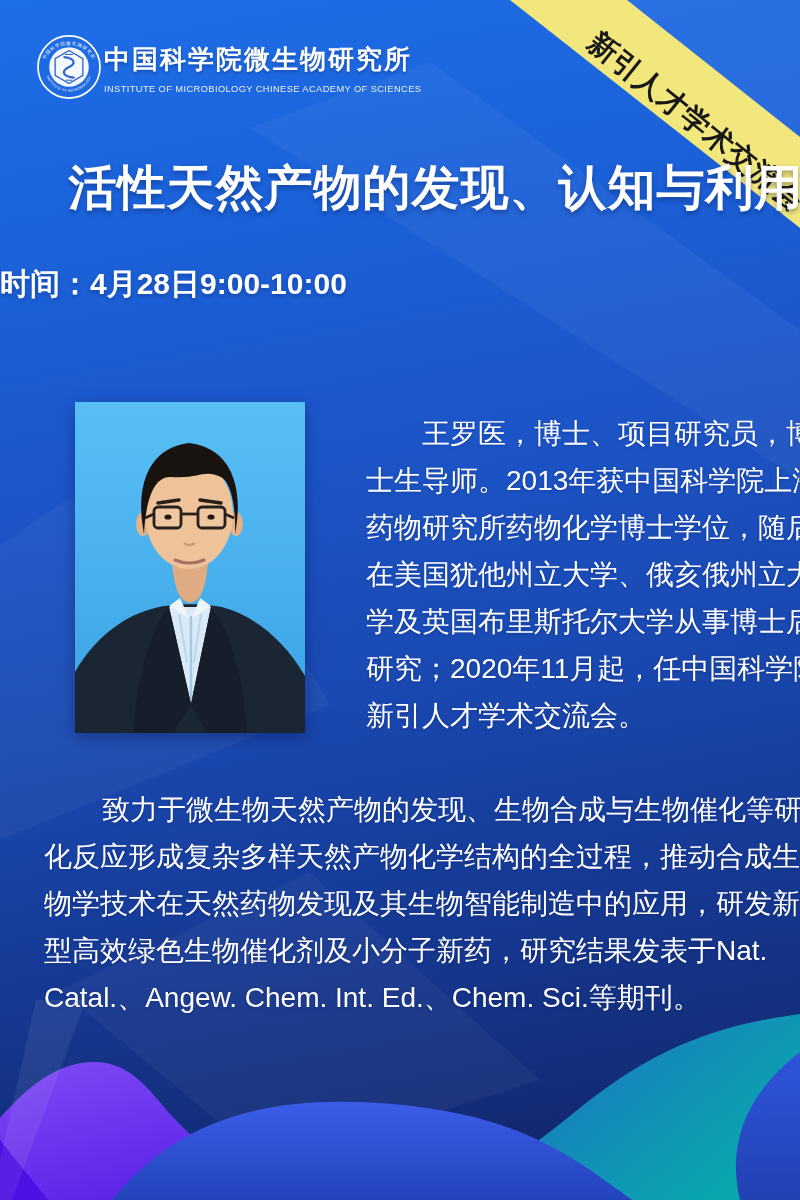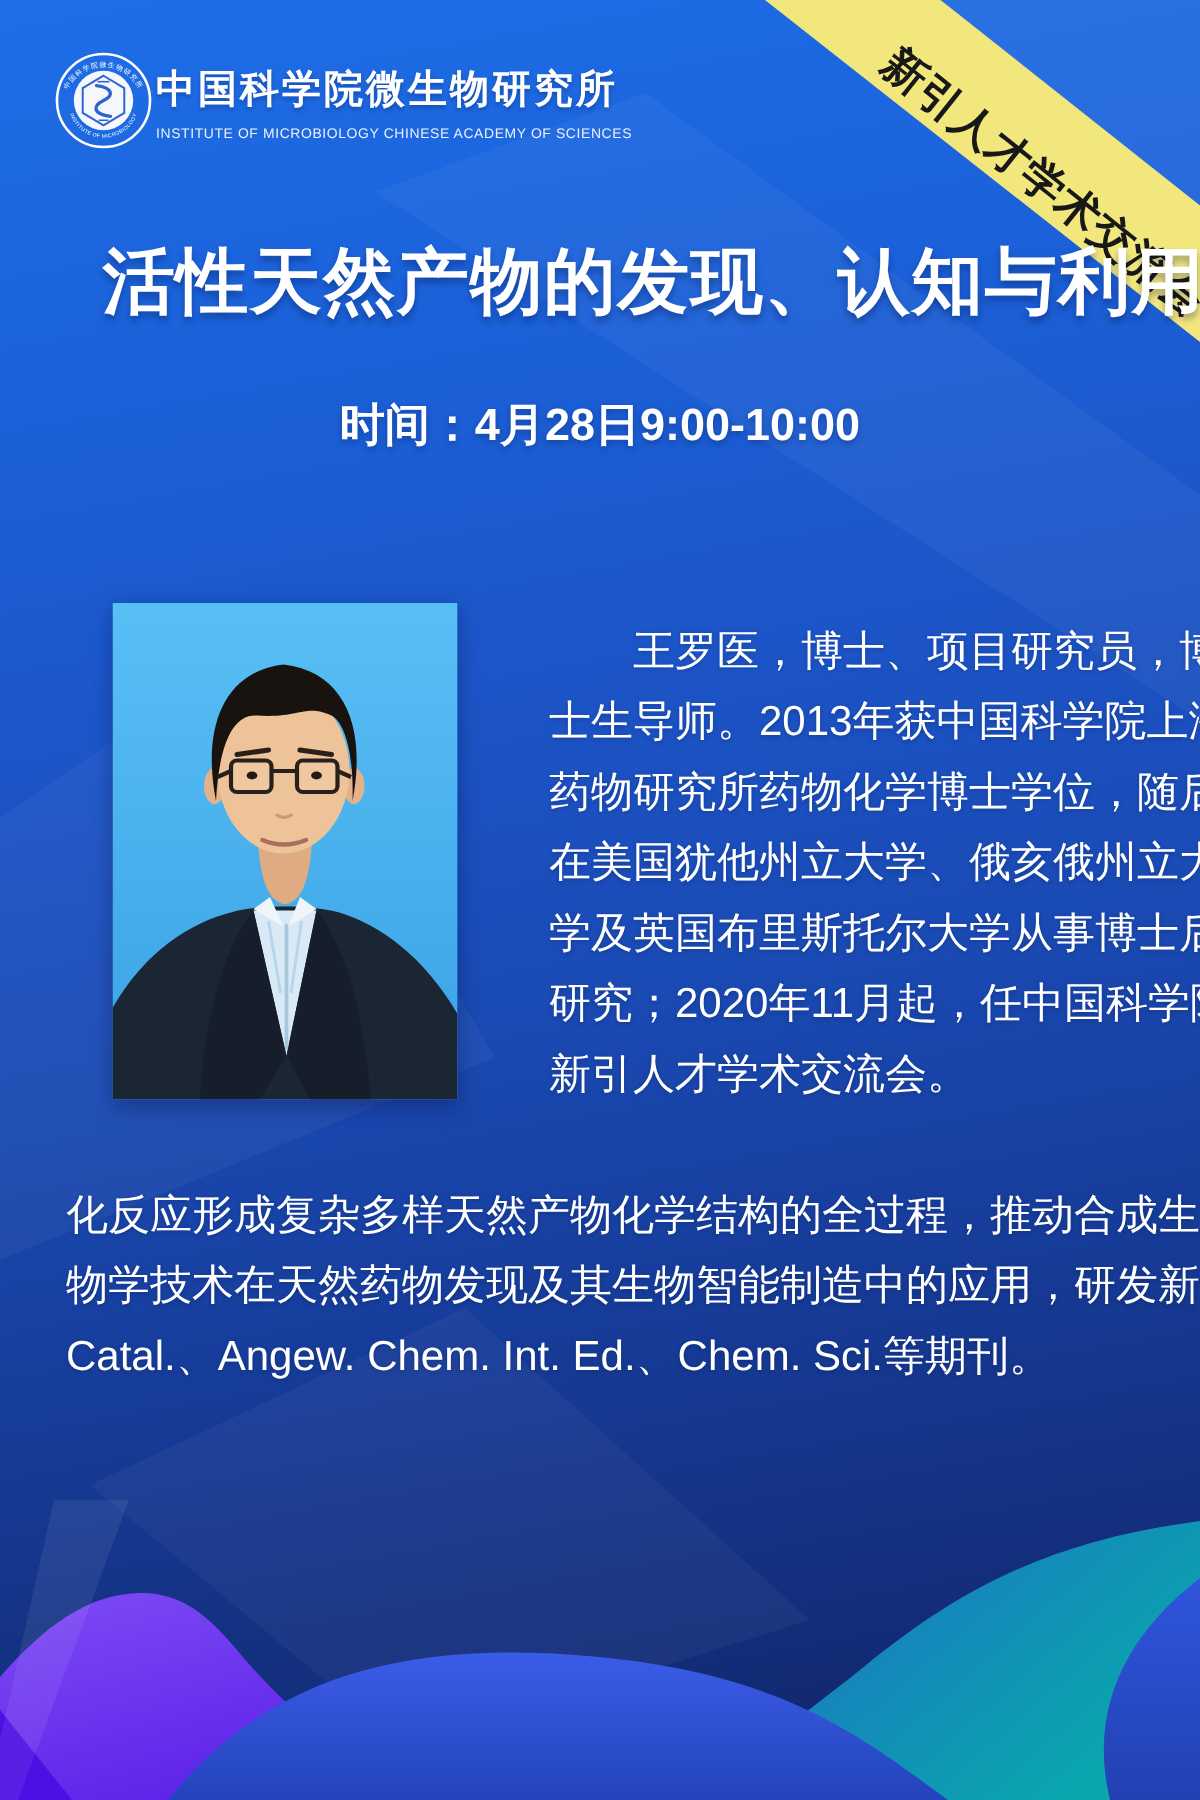--- a/index.html
+++ b/index.html
@@ -16,21 +16,21 @@
   .org-cn{color:#fff;font-size:26px;font-weight:bold;letter-spacing:2px;white-space:nowrap;
           text-shadow:0 2px 3px rgba(0,20,70,.3);}
   .org-en{color:#eaf2ff;font-size:9.3px;font-weight:normal;letter-spacing:.4px;margin-top:7px;white-space:nowrap;}
   
   .ribbon{position:absolute;top:0;right:0;width:800px;height:250px;pointer-events:none;}
   
   .title{position:absolute;left:0;top:156px;width:100%;margin:0;text-align:center;
          color:#fff;font-size:48px;font-weight:bold;letter-spacing:1px;white-space:nowrap;
          text-shadow:0 3px 5px rgba(0,15,60,.35);padding-left:36px;}
   
-  .schedule{position:absolute;left:0;top:264px;width:100%;text-align:center;color:#fff;
+  .schedule{position:absolute;left:0;top:264px;width:100%;text-align:left;color:#fff;
             font-weight:bold;text-shadow:0 2px 4px rgba(0,15,60,.3);}
   .schedule .line{font-size:30px;line-height:39px;white-space:nowrap;}
   
   .photo{position:absolute;left:75px;top:402px;width:230px;height:331px;box-shadow:0 4px 14px rgba(0,10,50,.35);}
   .bio{position:absolute;left:366px;top:410px;width:424px;color:#fff;}
   .bio .line{font-size:28px;line-height:47px;white-space:nowrap;text-shadow:0 1px 3px rgba(0,15,60,.25);}
   .bio .line.first{padding-left:56px;}
   
   .intro{position:absolute;left:44px;top:786px;width:730px;color:#fff;}
   .intro .line{font-size:28px;line-height:47px;white-space:nowrap;text-shadow:0 1px 3px rgba(0,15,60,.25);}
@@ -138,22 +138,24 @@
     <div class="line first">王罗医，博士、项目研究员，博</div>
     <div class="line">士生导师。2013年获中国科学院上海</div>
     <div class="line">药物研究所药物化学博士学位，随后</div>
     <div class="line">在美国犹他州立大学、俄亥俄州立大</div>
     <div class="line">学及英国布里斯托尔大学从事博士后</div>
     <div class="line">研究；2020年11月起，任中国科学院</div>
     <div class="line">新引人才学术交流会。</div>
   </div>
 
   <div class="intro">
+    <div class="line first">致力于微生物天然产物的发现、生物合成与生物催化等研</div>
     <div class="line">化反应形成复杂多样天然产物化学结构的全过程，推动合成生</div>
     <div class="line">物学技术在天然药物发现及其生物智能制造中的应用，研发新</div>
+    <div class="line">型高效绿色生物催化剂及小分子新药，研究结果发表于Nat.</div>
     <div class="line">Catal.、Angew. Chem. Int. Ed.、Chem. Sci.等期刊。</div>
   </div>
 
   <svg class="waves" viewBox="0 0 800 200" preserveAspectRatio="none">
     <defs>
       <linearGradient id="gTeal" x1="0" y1="0" x2="1" y2="0.6">
         <stop offset="0" stop-color="#2166c9"></stop>
           <stop offset="1" stop-color="#09a7ad"></stop>
       </linearGradient>
       <linearGradient id="gBlue" x1="0" y1="0" x2="0" y2="1">

